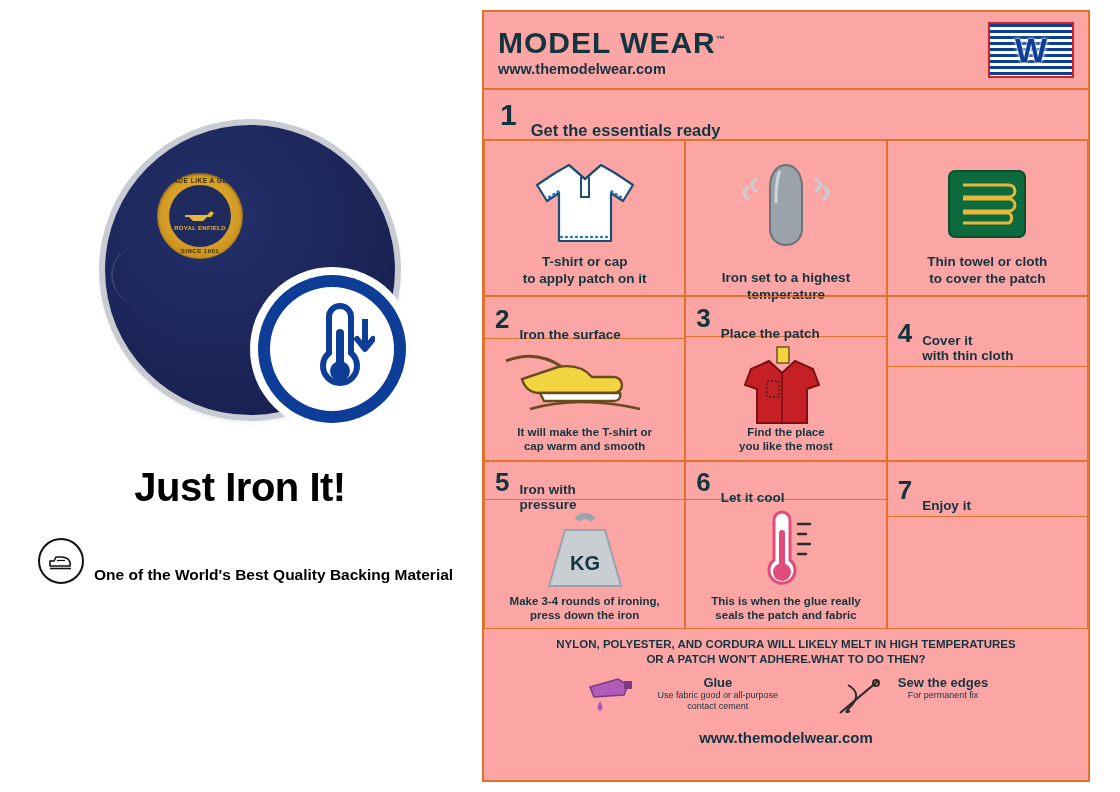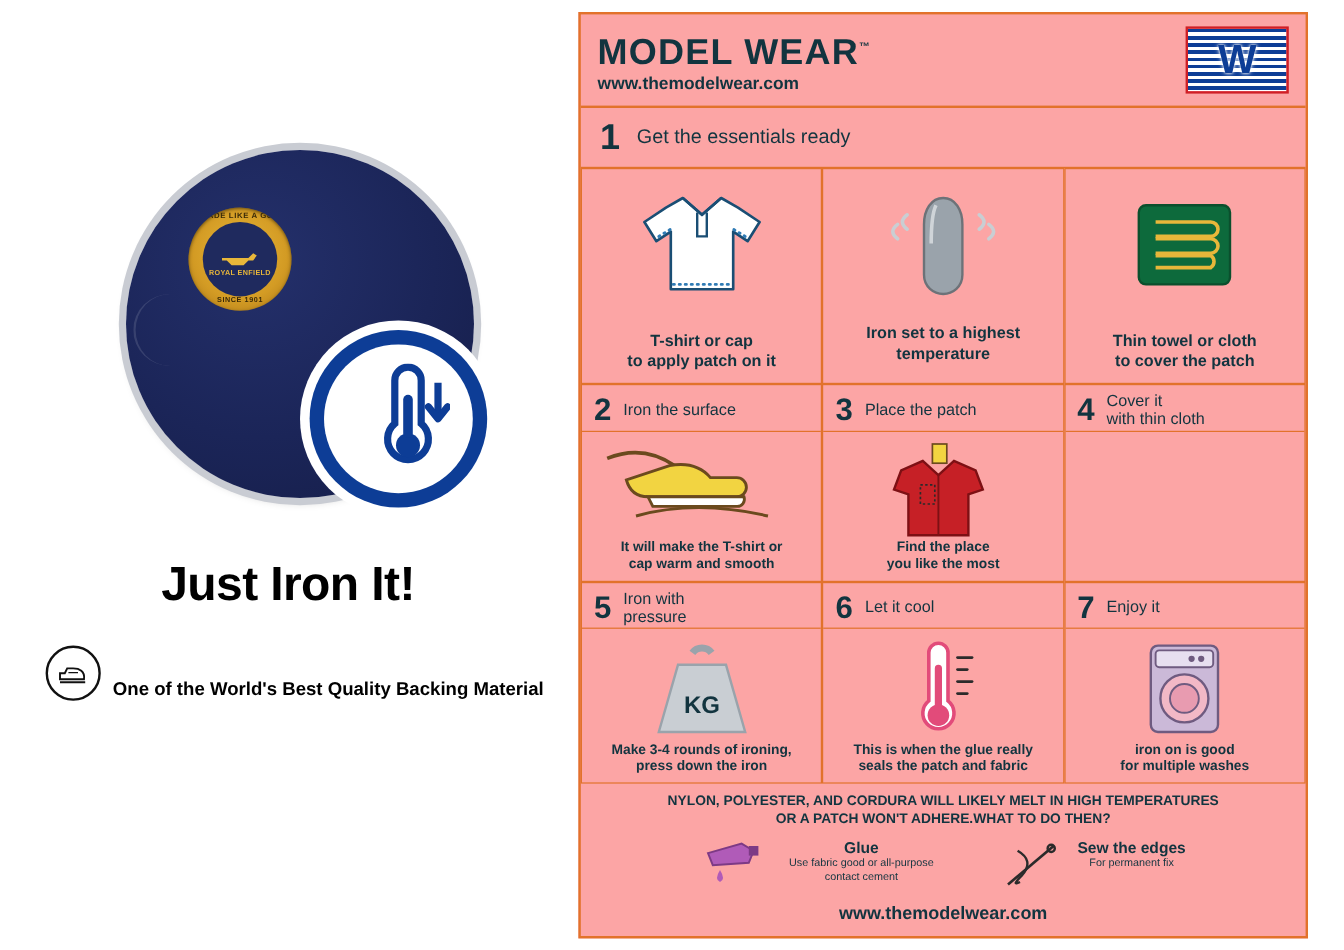--- a/index.html
+++ b/index.html
@@ -96,23 +96,23 @@
     display:flex;align-items:center;justify-content:center;flex:0 0 auto;
   }
   #brand-logo .wlet{font-size:34px;font-weight:bold;color:#0d3d96;line-height:34px;
     text-shadow:0 0 2px #fff,0 0 4px #fff;}
 
   #step1-head{
     height:50px;border-bottom:1.5px solid #e2722b;box-sizing:border-box;
     display:flex;align-items:center;padding-left:16px;gap:14px;
   }
   .stepnum{font-size:30px;font-weight:bold;color:#12343f;line-height:30px;}
-  .stephead{font-size:16.5px;font-weight:normal;color:#12343f;}
-
-  #row1{height:180px;}
+  .stephead{font-size:16.5px;font-weight:bold;color:#12343f;margin-top:31px;}
+
+  #row1{height:156px;}
   #row1 .ocell{width:33.333%;display:flex;flex-direction:column;align-items:center;
     justify-content:flex-start;padding-top:12px;}
   .cap{font-size:13.5px;font-weight:bold;color:#12343f;text-align:center;line-height:17px;margin-top:auto;padding:0 6px 10px;}
   .art{display:flex;align-items:center;justify-content:center;}
 
   .stepgrid{display:flex;}
   .stepbox{width:33.333%;border:1.5px solid #e2722b;box-sizing:border-box;display:flex;flex-direction:column;}
   .stepbox .hd{display:flex;align-items:center;gap:10px;padding:5px 8px 3px 10px;
     border-bottom:1.5px solid #e2722b;min-height:38px;box-sizing:border-box;}
   .stepbox .hd .stepnum{font-size:26px;}
@@ -331,32 +331,20 @@
         <div class="cap2" style="white-space: pre-line;">This is when the glue really
 seals the patch and fabric</div>
       </div>
     </div>
 
     <div class="stepbox">
       <div class="hd">
         <div class="stepnum">7</div>
         <div class="stephead">Enjoy it</div>
       </div>
-      <div class="body">
-        <svg width="100" height="86" viewBox="0 0 100 86">
-          <rect x="22" y="6" width="56" height="72" rx="6" fill="#cbb9d8" stroke="#6f5b80" stroke-width="2"></rect>
-          <rect x="26" y="10" width="48" height="14" rx="3" fill="#e7dff0" stroke="#6f5b80" stroke-width="1.6"></rect>
-          <circle cx="64" cy="17" r="2.6" fill="#6f5b80"></circle>
-            <circle cx="56" cy="17" r="2.6" fill="#6f5b80"></circle>
-          <circle cx="50" cy="50" r="20" fill="#f2b8c6" stroke="#6f5b80" stroke-width="2"></circle>
-          <circle cx="50" cy="50" r="12" fill="#e89bb0" stroke="#6f5b80" stroke-width="1.6"></circle>
-        </svg>
-        <div class="cap2" style="white-space: pre-line;">iron on is good
-for multiple washes</div>
-      </div>
     </div>
   </div>
 
   <div id="footer">
     <div class="warn" style="white-space:pre-line">NYLON, POLYESTER, AND CORDURA WILL LIKELY MELT IN HIGH TEMPERATURES
 OR A PATCH WON'T ADHERE.WHAT TO DO THEN?</div>
 
     <div id="footer-opts">
       <div class="opt">
         <svg width="56" height="46" viewBox="0 0 56 46">

